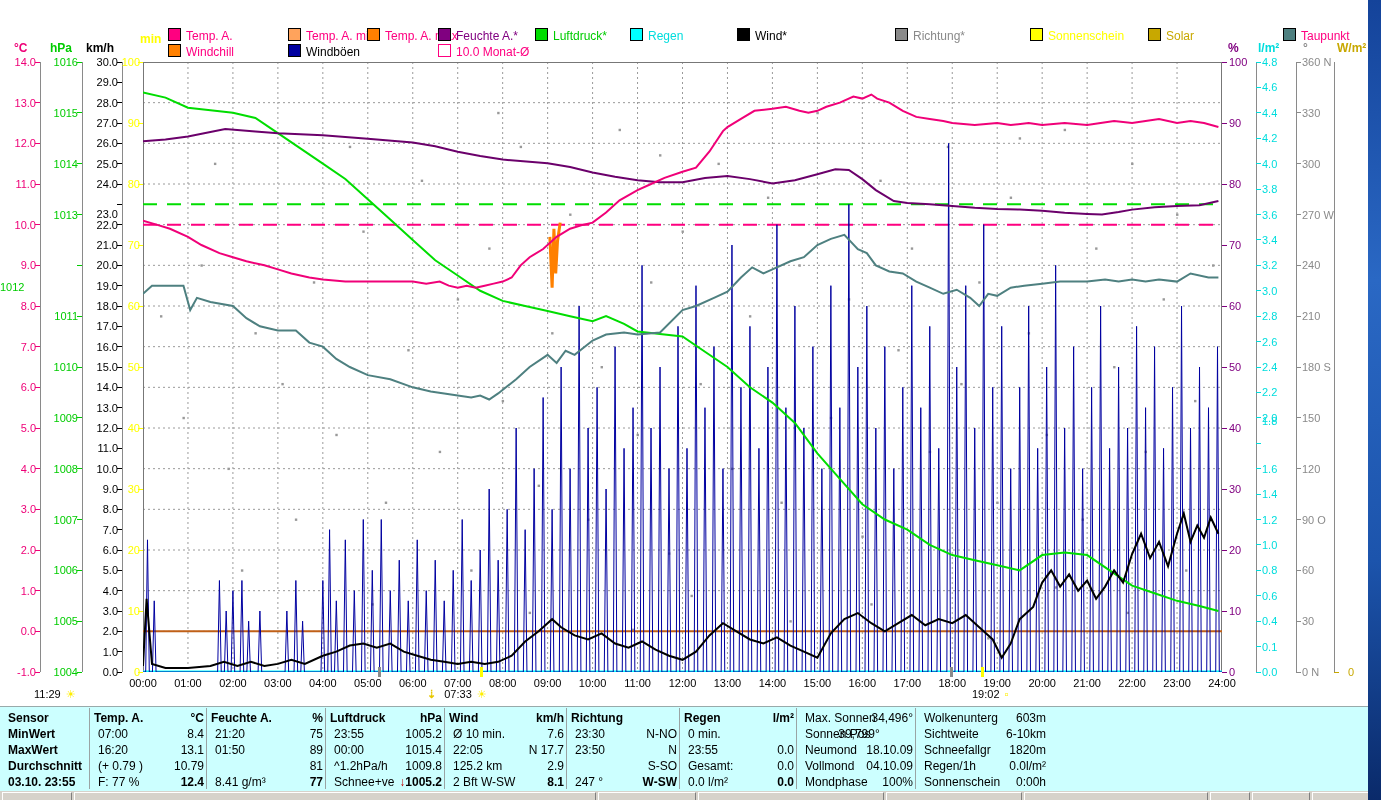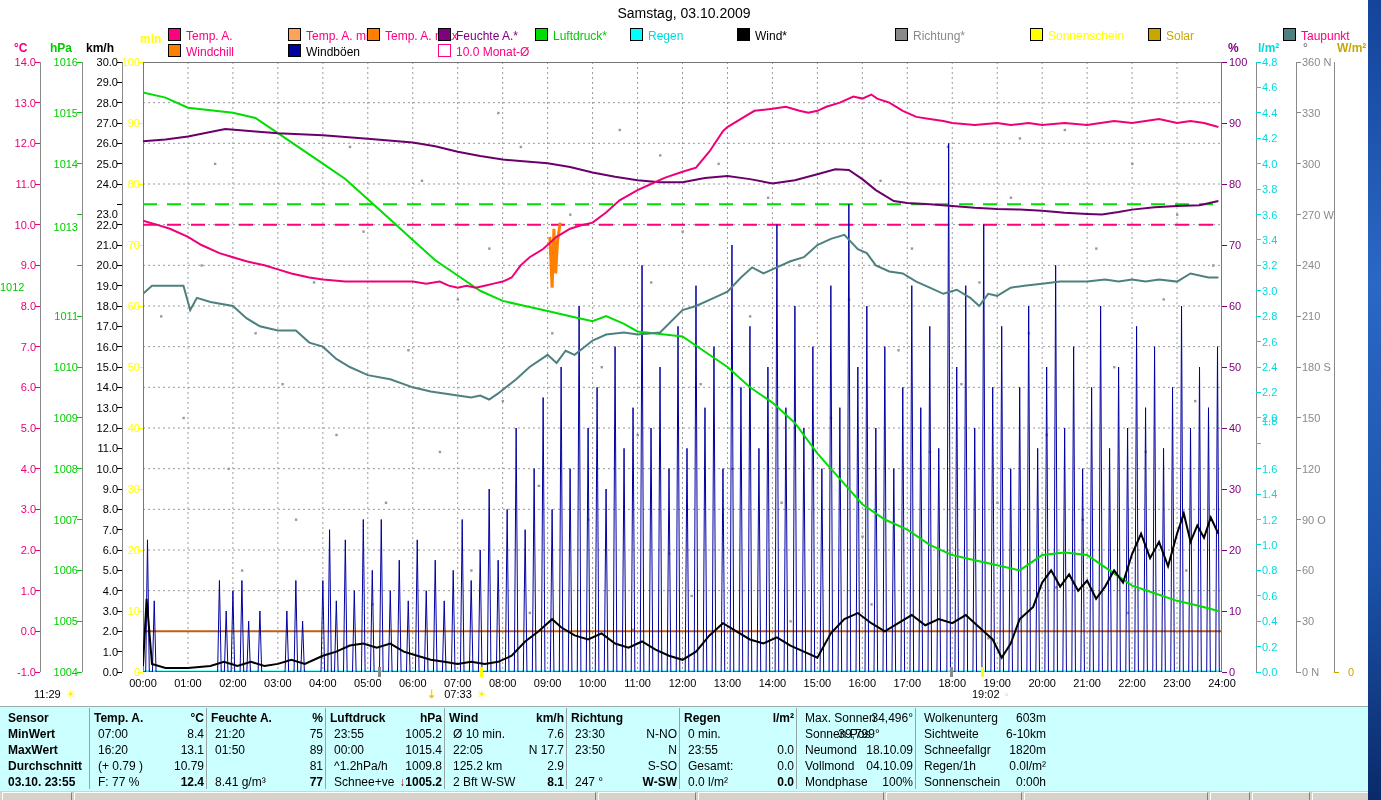--- a/index.html
+++ b/index.html
@@ -23,21 +23,20 @@
   .red{color:#c00000;font-weight:bold;}
   #statusbar{position:absolute;left:0;top:791px;width:1381px;height:9px;background:#d6d2ca;}
   .seg{position:absolute;top:1px;height:14px;background:#d6d2ca;border-top:1px solid #fff;border-left:1px solid #fff;border-right:1px solid #7f7f7f;}
   #desk{position:absolute;left:1368px;top:0;width:13px;height:800px;
     background:linear-gradient(180deg,#14439a 0%,#2a68c4 35%,#1c54ac 70%,#0a2a6a 100%);}
 </style>
 </head>
 <body>
 
 <div id="win">
-  <div id="title">Samstag, 03.10.2009</div>
   <div id="legend">
       <div class="leg" style="left: 168px; top: 28px; color: rgb(255, 0, 128);"><span class="sw" style="background: rgb(255, 0, 128);"></span><span>Temp. A.</span></div>
       <div class="leg" style="left: 288px; top: 28px; color: rgb(255, 0, 128);"><span class="sw" style="background: rgb(255, 163, 92);"></span><span>Temp. A. min</span></div>
       <div class="leg" style="left: 367px; top: 28px; color: rgb(255, 0, 128);"><span class="sw" style="background: rgb(255, 128, 0);"></span><span>Temp. A. max</span></div>
       <div class="leg" style="left: 438px; top: 28px; color: rgb(128, 0, 128);"><span class="sw" style="background: rgb(128, 0, 128);"></span><span>Feuchte A.*</span></div>
       <div class="leg" style="left: 535px; top: 28px; color: rgb(0, 204, 0);"><span class="sw" style="background: rgb(0, 221, 0);"></span><span>Luftdruck*</span></div>
       <div class="leg" style="left: 630px; top: 28px; color: rgb(0, 221, 221);"><span class="sw" style="background: rgb(0, 255, 255);"></span><span>Regen</span></div>
       <div class="leg" style="left: 737px; top: 28px; color: rgb(0, 0, 0);"><span class="sw" style="background: rgb(0, 0, 0);"></span><span>Wind*</span></div>
       <div class="leg" style="left: 895px; top: 28px; color: rgb(138, 138, 138);"><span class="sw" style="background: rgb(138, 138, 138);"></span><span>Richtung*</span></div>
       <div class="leg" style="left: 1030px; top: 28px; color: rgb(255, 255, 0);"><span class="sw" style="background: rgb(255, 255, 0);"></span><span>Sonnenschein</span></div>
@@ -104,21 +103,21 @@
       <div class="tlab" style="color: rgb(0, 204, 0); top: 463.667px; left: 0px; width: 78px; text-align: right;">1008</div>
       <div class="tick" style="background: rgb(0, 204, 0); top: 417.333px; left: 77px;"></div>
       <div class="tlab" style="color: rgb(0, 204, 0); top: 412.833px; left: 0px; width: 78px; text-align: right;">1009</div>
       <div class="tick" style="background: rgb(0, 204, 0); top: 366.5px; left: 77px;"></div>
       <div class="tlab" style="color: rgb(0, 204, 0); top: 362px; left: 0px; width: 78px; text-align: right;">1010</div>
       <div class="tick" style="background: rgb(0, 204, 0); top: 315.667px; left: 77px;"></div>
       <div class="tlab" style="color: rgb(0, 204, 0); top: 311.167px; left: 0px; width: 78px; text-align: right;">1011</div>
       <div class="tick" style="background: rgb(0, 204, 0); top: 264.833px; left: 77px;"></div>
       <div class="tlab" style="color: rgb(0, 204, 0); top: 274px; left: 0px; width: 78px; text-align: left; margin-top: 8px;">1012</div>
       <div class="tick" style="background: rgb(0, 204, 0); top: 214px; left: 77px;"></div>
-      <div class="tlab" style="color: rgb(0, 204, 0); top: 209.5px; left: 0px; width: 78px; text-align: right; margin-top: 12px;">1013</div>
+      <div class="tlab" style="color: rgb(0, 204, 0); top: 209.5px; left: 0px; width: 78px; text-align: right;">1013</div>
       <div class="tick" style="background: rgb(0, 204, 0); top: 163.167px; left: 77px;"></div>
       <div class="tlab" style="color: rgb(0, 204, 0); top: 158.667px; left: 0px; width: 78px; text-align: right;">1014</div>
       <div class="tick" style="background: rgb(0, 204, 0); top: 112.333px; left: 77px;"></div>
       <div class="tlab" style="color: rgb(0, 204, 0); top: 107.833px; left: 0px; width: 78px; text-align: right;">1015</div>
       <div class="tick" style="background: rgb(0, 204, 0); top: 61.5px; left: 77px;"></div>
       <div class="tlab" style="color: rgb(0, 204, 0); top: 57px; left: 0px; width: 78px; text-align: right;">1016</div>
       <div class="vline" style="left: 122px; top: 62px; height: 610px;"></div>
       <div class="tick" style="background: rgb(0, 0, 0); top: 671.5px; left: 117px;"></div>
       <div class="tlab" style="color: rgb(0, 0, 0); top: 667px; left: 0px; width: 118px; text-align: right;">0.0</div>
       <div class="tick" style="background: rgb(0, 0, 0); top: 651.167px; left: 117px;"></div>
@@ -222,21 +221,21 @@
       <div class="tick" style="background: rgb(128, 0, 128); top: 183.5px; left: 1222px;"></div>
       <div class="tlab" style="color: rgb(128, 0, 128); top: 179px; left: 1229px;">80</div>
       <div class="tick" style="background: rgb(128, 0, 128); top: 122.5px; left: 1222px;"></div>
       <div class="tlab" style="color: rgb(128, 0, 128); top: 118px; left: 1229px;">90</div>
       <div class="tick" style="background: rgb(128, 0, 128); top: 61.5px; left: 1222px;"></div>
       <div class="tlab" style="color: rgb(128, 0, 128); top: 57px; left: 1229px;">100</div>
       <div class="vline" style="left: 1256px; top: 62px; height: 610px;"></div>
       <div class="tick" style="background: rgb(0, 221, 221); top: 671.5px; left: 1256px;"></div>
       <div class="tlab" style="color: rgb(0, 221, 221); top: 667px; left: 1262px;">0.0</div>
       <div class="tick" style="background: rgb(0, 221, 221); top: 646.083px; left: 1256px;"></div>
-      <div class="tlab" style="color: rgb(0, 221, 221); top: 641.583px; left: 1262px;">0.2</div>
+      <div class="tlab" style="color: rgb(0, 221, 221); top: 641.583px; left: 1262px;">0.1</div>
       <div class="tick" style="background: rgb(0, 221, 221); top: 620.667px; left: 1256px;"></div>
       <div class="tlab" style="color: rgb(0, 221, 221); top: 616.167px; left: 1262px;">0.4</div>
       <div class="tick" style="background: rgb(0, 221, 221); top: 595.25px; left: 1256px;"></div>
       <div class="tlab" style="color: rgb(0, 221, 221); top: 590.75px; left: 1262px;">0.6</div>
       <div class="tick" style="background: rgb(0, 221, 221); top: 569.833px; left: 1256px;"></div>
       <div class="tlab" style="color: rgb(0, 221, 221); top: 565.333px; left: 1262px;">0.8</div>
       <div class="tick" style="background: rgb(0, 221, 221); top: 544.417px; left: 1256px;"></div>
       <div class="tlab" style="color: rgb(0, 221, 221); top: 539.917px; left: 1262px;">1.0</div>
       <div class="tick" style="background: rgb(0, 221, 221); top: 519px; left: 1256px;"></div>
       <div class="tlab" style="color: rgb(0, 221, 221); top: 514.5px; left: 1262px;">1.2</div>

